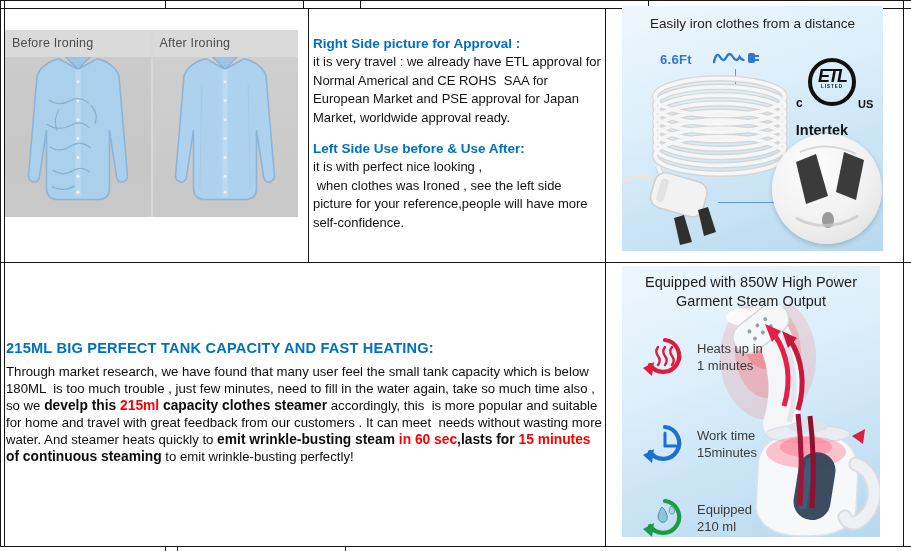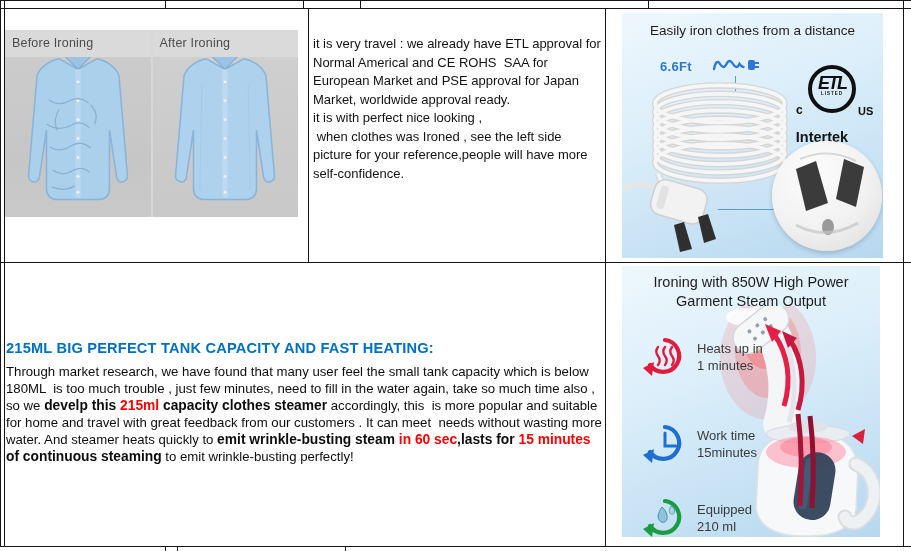--- a/index.html
+++ b/index.html
@@ -131,31 +131,33 @@
           </g>
         <g fill="none" stroke="#9ec5e6" stroke-width="1" opacity="0.6">
           <path d="M38,40 L36,140"></path>
             <path d="M82,40 L84,140"></path>
         </g>
       </svg>
     </div>
   </div>
 
   <div class="approval">
+    <div class="blue-h">Right Side picture for Approval :</div>
     <div class="body-txt">it is very travel : we already have ETL approval for
 Normal Americal and CE ROHS  SAA for
 European Market and PSE approval for Japan
 Market, worldwide approval ready.</div>
+    <div class="blue-h h2">Left Side Use before &amp; Use After:</div>
     <div class="body-txt">it is with perfect nice looking ,
  when clothes was Ironed , see the left side
 picture for your reference,people will have more
 self-confidence.</div>
   </div>
 
-  <div class="panel" style="left:622px;top:13px;width:261px;height:245px">
+  <div class="panel" style="left:622px;top:6px;width:261px;height:245px">
     <div class="panel-title">Easily iron clothes from a distance</div>
 
     <div class="cable-len">6.6Ft</div>
     <svg class="squiggle" width="50" height="20" viewBox="0 0 50 20">
       <path d="M2,14 q2.5,-11 6,-5 t6.5,0 t6.5,0 t6.5,0 q2,3 4,3" fill="none" stroke="#2f77d6" stroke-width="2.4" stroke-linecap="round"></path>
       <rect x="36" y="5" width="7" height="10" rx="2" fill="#2f77d6"></rect>
       <rect x="43" y="7" width="4" height="2" fill="#2f77d6"></rect>
       <rect x="43" y="11" width="4" height="2" fill="#2f77d6"></rect>
     </svg>
     <div class="leader-v"></div>
@@ -216,21 +218,21 @@
       </svg>
     </div>
   </div>
 
   <div class="capacity">
     <div class="capacity-h">215ML BIG PERFECT TANK CAPACITY AND FAST HEATING:</div>
     <div class="capacity-p"><span>Through market research, we have found that many user feel the small tank capacity which is below 180ML  is too much trouble , just few minutes, need to fill in the water again, take so much time also , so we </span><span class="seg-b">develp this </span><span class="seg-br">215ml</span><span class="seg-b"> capacity clothes steamer</span><span> accordingly, this  is more popular and suitable for home and travel with great feedback from our customers . It can meet  needs without wasting more water. And steamer heats quickly to </span><span class="seg-b">emit wrinkle-busting steam </span><span class="seg-br">in 60 sec</span><span class="seg-b">,lasts for </span><span class="seg-br">15 minutes</span><span class="seg-b"> of continuous steaming</span><span> to emit wrinkle-busting perfectly!</span></div>
   </div>
 
   <div class="panel" style="left:622px;top:266px;width:258px;height:271px">
-    <div class="panel2-title">Ironing with 850W High Power
+    <div class="panel2-title">Equipped with 850W High Power
 Garment Steam Output</div>
 
     <svg class="steamer" width="170" height="231" viewBox="0 0 170 231">
       <ellipse cx="58" cy="52" rx="48" ry="62" fill="#ff5a5a" opacity="0.16"></ellipse>
       <ellipse cx="58" cy="46" rx="33" ry="46" fill="#ff4040" opacity="0.22"></ellipse>
       <ellipse cx="55" cy="35" rx="21" ry="28" fill="#ff3030" opacity="0.25"></ellipse>
       <ellipse cx="34" cy="11" rx="18" ry="9" fill="#ffffff" opacity="0.85"></ellipse>
       <ellipse cx="50" cy="6" rx="12" ry="6" fill="#ffffff" opacity="0.7"></ellipse>
       <path d="M60,22 C76,52 80,86 70,118" stroke="#f3f5f7" stroke-width="34" fill="none" stroke-linecap="round"></path>
       <path d="M75,32 C85,60 87,90 79,116" stroke="#dde2e8" stroke-width="5" fill="none" opacity="0.8"></path>

